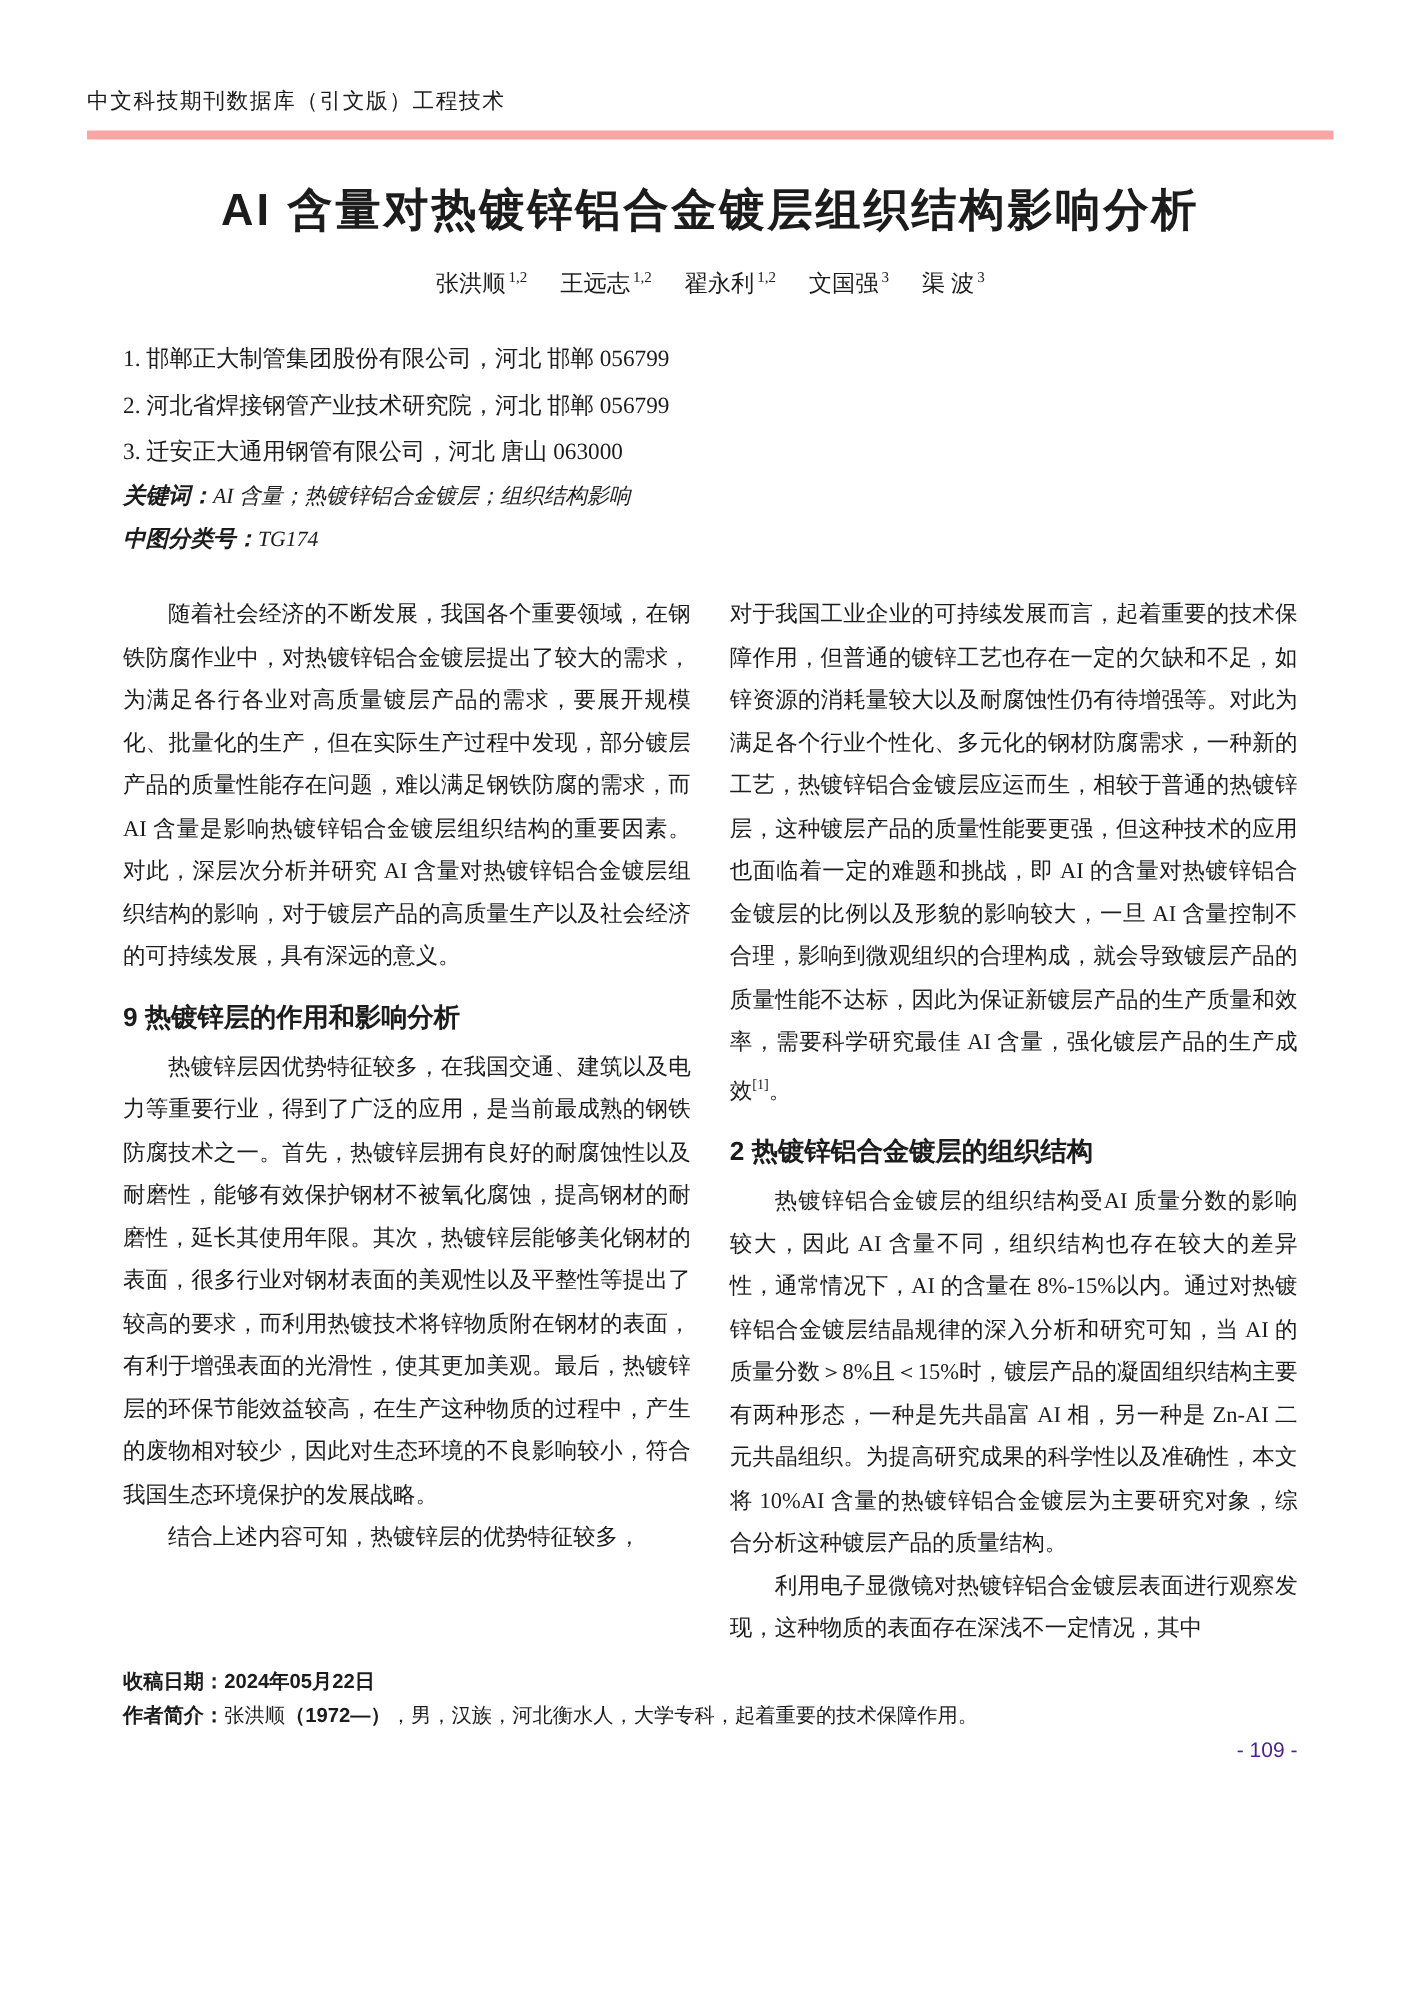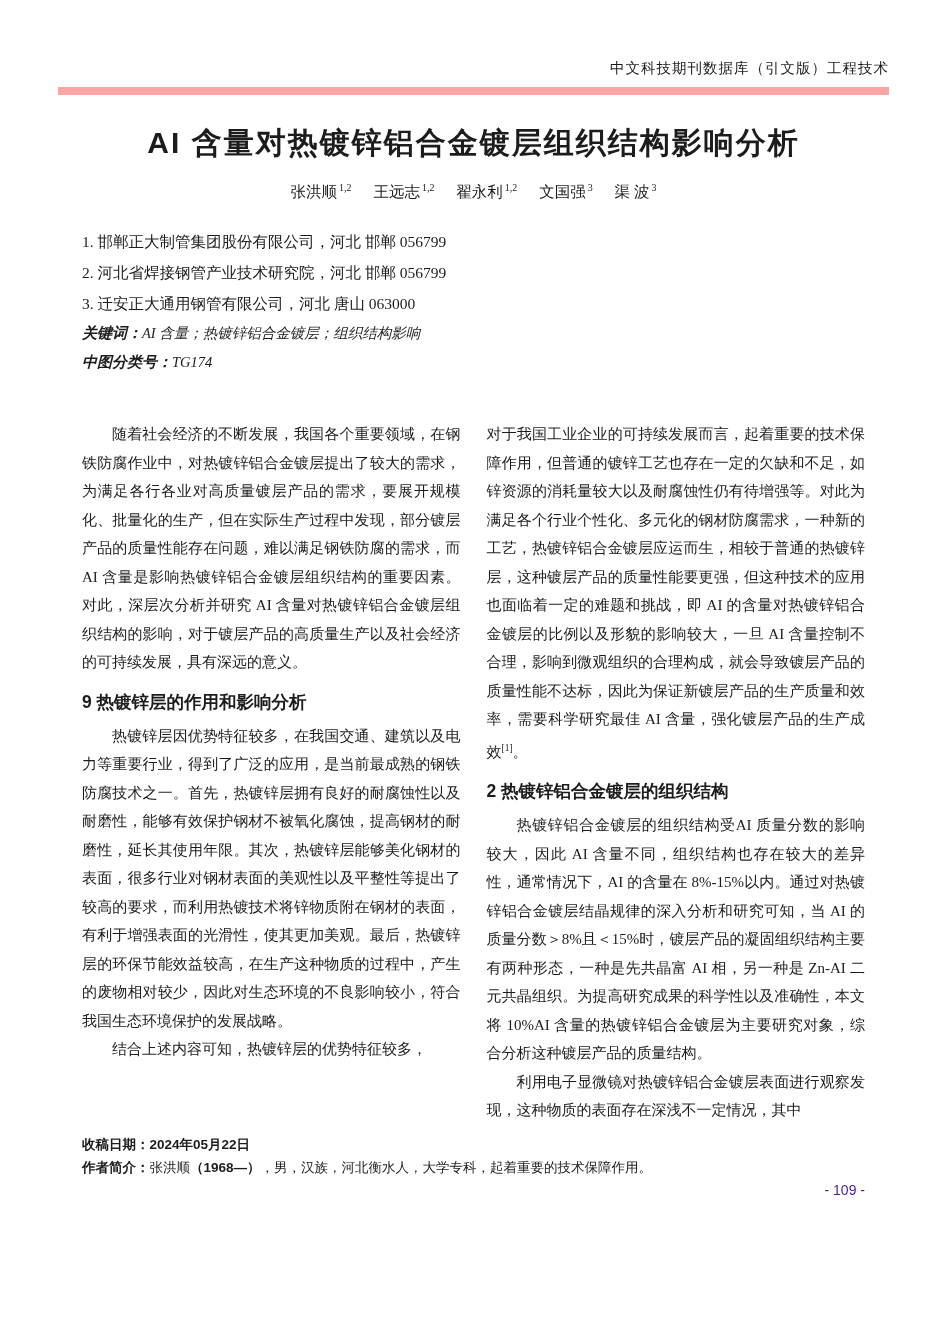--- a/index.html
+++ b/index.html
@@ -10,25 +10,25 @@
     height: 1336px;
     margin: 0 auto;
     background: #ffffff;
     color: #1c1c1c;
     font-family: "Liberation Serif", serif;
     padding: 58px 80px 0 82px;
     overflow: hidden;
   }
   .journal-header {
     margin: 0 -24px;
-    text-align: right;
+    text-align: left;
     font-size: 14.5px;
     line-height: 20px;
     padding-bottom: 9px;
-    border-bottom: 8px solid #fca5a5;
+    border-bottom: 6px solid #fca5a5;
     font-family: "Liberation Serif", serif;
     letter-spacing: 1px;
   }
   .paper-title {
     margin-top: 28px;
     text-align: center;
     font-family: "Liberation Sans", sans-serif;
     font-weight: bold;
     font-size: 30px;
     line-height: 40px;
@@ -50,21 +50,21 @@
     line-height: 27.5px;
     text-align: justify;
   }
   .meta-label {
     font-family: "Liberation Sans", sans-serif;
     font-weight: bold;
     font-size: 15px;
   }
   .meta-line { font-size: 14.5px; line-height: 27.5px; text-align: justify; font-style: italic; }
   .columns {
-    margin-top: 44px;
+    margin-top: 22px;
     display: flex;
     gap: 26px;
   }
   .col {
     width: 50%;
     font-size: 15px;
     line-height: 28.5px;
     text-align: justify;
   }
   .col p.indent { text-indent: 2em; }
@@ -134,18 +134,18 @@
       <p><span>对于我国工业企业的可持续发展而言，起着重要的技术保障作用，但普通的镀锌工艺也存在一定的欠缺和不足，如锌资源的消耗量较大以及耐腐蚀性仍有待增强等。对此为满足各个行业个性化、多元化的钢材防腐需求，一种新的工艺，热镀锌铝合金镀层应运而生，相较于普通的热镀锌层，这种镀层产品的质量性能要更强，但这种技术的应用也面临着一定的难题和挑战，即 AI 的含量对热镀锌铝合金镀层的比例以及形貌的影响较大，一旦 AI 含量控制不合理，影响到微观组织的合理构成，就会导致镀层产品的质量性能不达标，因此为保证新镀层产品的生产质量和效率，需要科学研究最佳 AI 含量，强化镀层产品的生产成效</span><sup>[1]</sup><span>。</span></p>
       <h2 class="section-heading">2 热镀锌铝合金镀层的组织结构</h2>
       <p class="indent">热镀锌铝合金镀层的组织结构受AI 质量分数的影响较大，因此 AI 含量不同，组织结构也存在较大的差异性，通常情况下，AI 的含量在 8%-15%以内。通过对热镀锌铝合金镀层结晶规律的深入分析和研究可知，当 AI 的质量分数＞8%且＜15%时，镀层产品的凝固组织结构主要有两种形态，一种是先共晶富 AI 相，另一种是 Zn-AI 二元共晶组织。为提高研究成果的科学性以及准确性，本文将 10%AI 含量的热镀锌铝合金镀层为主要研究对象，综合分析这种镀层产品的质量结构。</p>
       <p class="indent">利用电子显微镜对热镀锌铝合金镀层表面进行观察发现，这种物质的表面存在深浅不一定情况，其中</p>
     </div>
 
   </div>
 
   <div class="footnote">
     <div><span class="fn-label">收稿日期：</span><span class="strong-num">2024年05月22日</span></div>
-    <div><span class="fn-label">作者简介：</span><span>张洪顺</span><span class="strong-num">（1968—）</span><span>，男，汉族，河北衡水人，大学专科，起着重要的技术保障作用。</span></div>
+    <div><span class="fn-label">作者简介：</span><span>张洪顺</span><span class="strong-num">（1972—）</span><span>，男，汉族，河北衡水人，大学专科，起着重要的技术保障作用。</span></div>
   </div>
 
   <div class="page-number">- 109 -</div>
 
 </div>
 
 </body></html>

